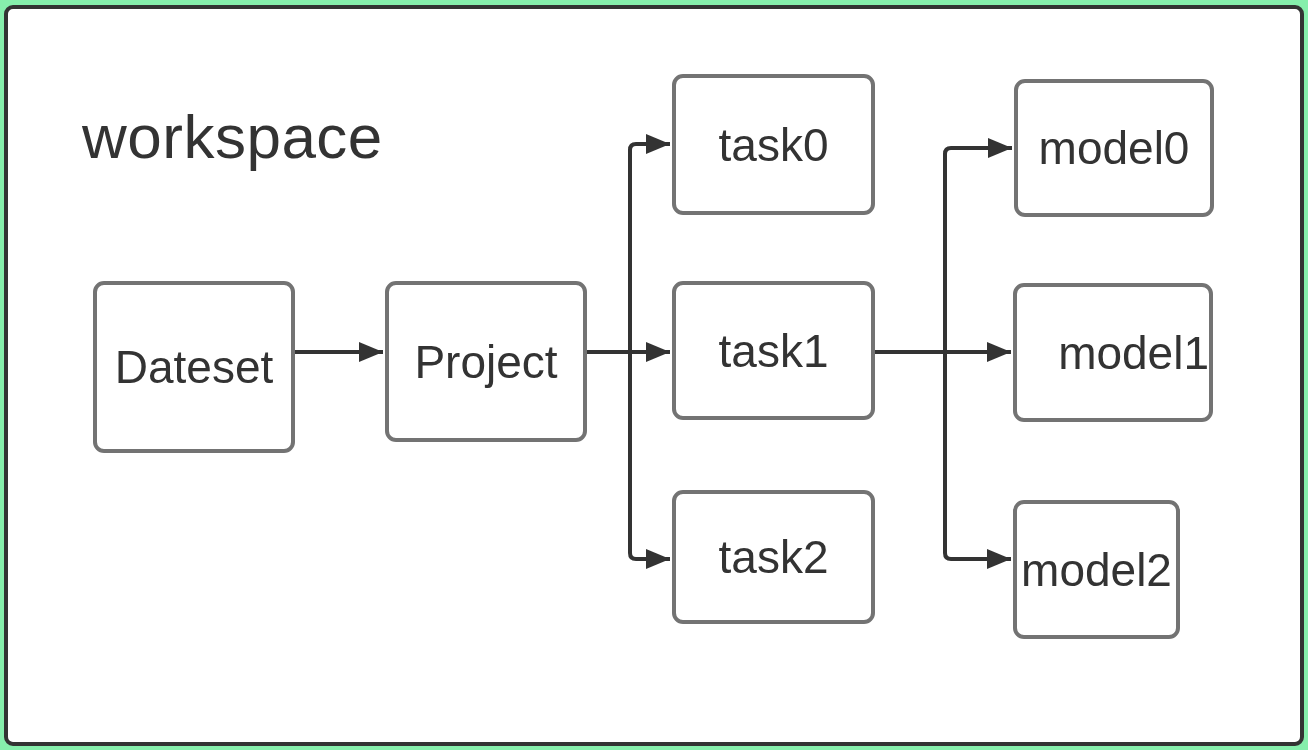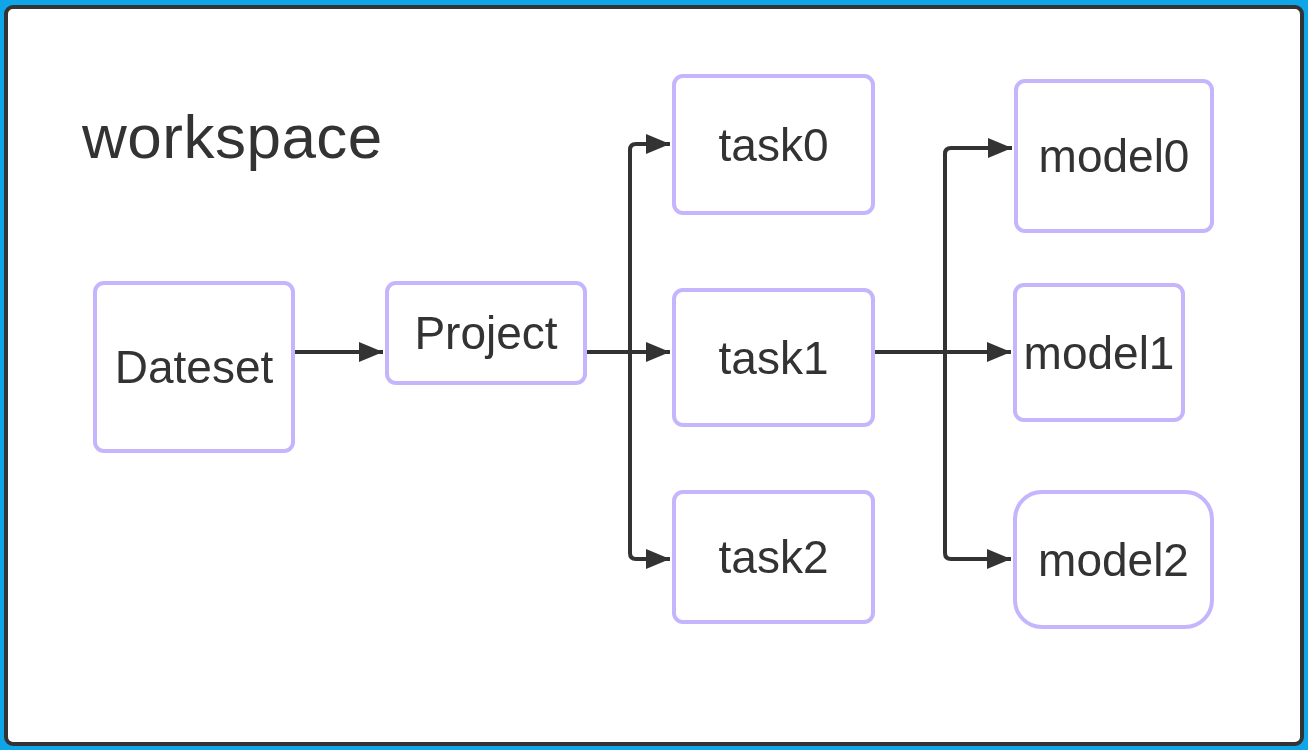--- a/index.html
+++ b/index.html
@@ -1,20 +1,20 @@
 <!DOCTYPE html>
 <html><head>
 <meta charset="utf-8">
 <style>
   html, body { margin: 0; padding: 0; background: #ffffff; }
   .canvas {
     position: relative;
     width: 1308px;
     height: 750px;
-    background: #0ea5e9;
+    background: #86efac;
     font-family: "Liberation Sans", sans-serif;
     overflow: hidden;
   }
   .workspace-box {
     position: absolute;
     left: 4px; top: 5px;
     width: 1300px; height: 741px;
     border: 4px solid #333333;
     border-radius: 9px;
     box-sizing: border-box;
@@ -31,38 +31,38 @@
   }
   svg.edge-layer {
     position: absolute;
     left: 0; top: 0;
     width: 1308px; height: 750px;
   }
   .node {
     position: absolute;
     box-sizing: border-box;
     background: #ffffff;
-    border: 4px solid #c4b5fd;
+    border: 4px solid #737373;
     border-radius: 11px;
     display: flex;
     align-items: center;
     justify-content: center;
     color: #333333;
     font-size: 46px;
     line-height: 1;
   }
   .node span { white-space: nowrap; }
   .n-dateset { left: 93px;  top: 281px; width: 202px; height: 172px; }
-  .n-project { left: 385px; top: 281px; width: 202px; height: 104px; align-items: center; }
+  .n-project { left: 385px; top: 281px; width: 202px; height: 161px; align-items: center; }
   .n-task0   { left: 672px; top: 74px;  width: 203px; height: 141px; }
-  .n-task1   { left: 672px; top: 288px; width: 203px; height: 139px; }
+  .n-task1   { left: 672px; top: 281px; width: 203px; height: 139px; }
   .n-task2   { left: 672px; top: 490px; width: 203px; height: 134px; }
-  .n-model0  { left: 1014px; top: 79px;  width: 200px; height: 154px; }
-  .n-model1  { left: 1013px; top: 283px; width: 172px; height: 139px; }
-  .n-model2  { left: 1013px; top: 490px; width: 201px; height: 139px; border-radius: 29px; }
+  .n-model0  { left: 1014px; top: 79px;  width: 200px; height: 138px; }
+  .n-model1  { left: 1013px; top: 283px; width: 200px; height: 139px; justify-content: flex-end; }
+  .n-model2  { left: 1013px; top: 500px; width: 167px; height: 139px; }
 </style>
 </head>
 <body>
 
 <div class="canvas">
 
   <div class="workspace-box"></div>
 
   <div class="workspace-title">workspace</div>
 

